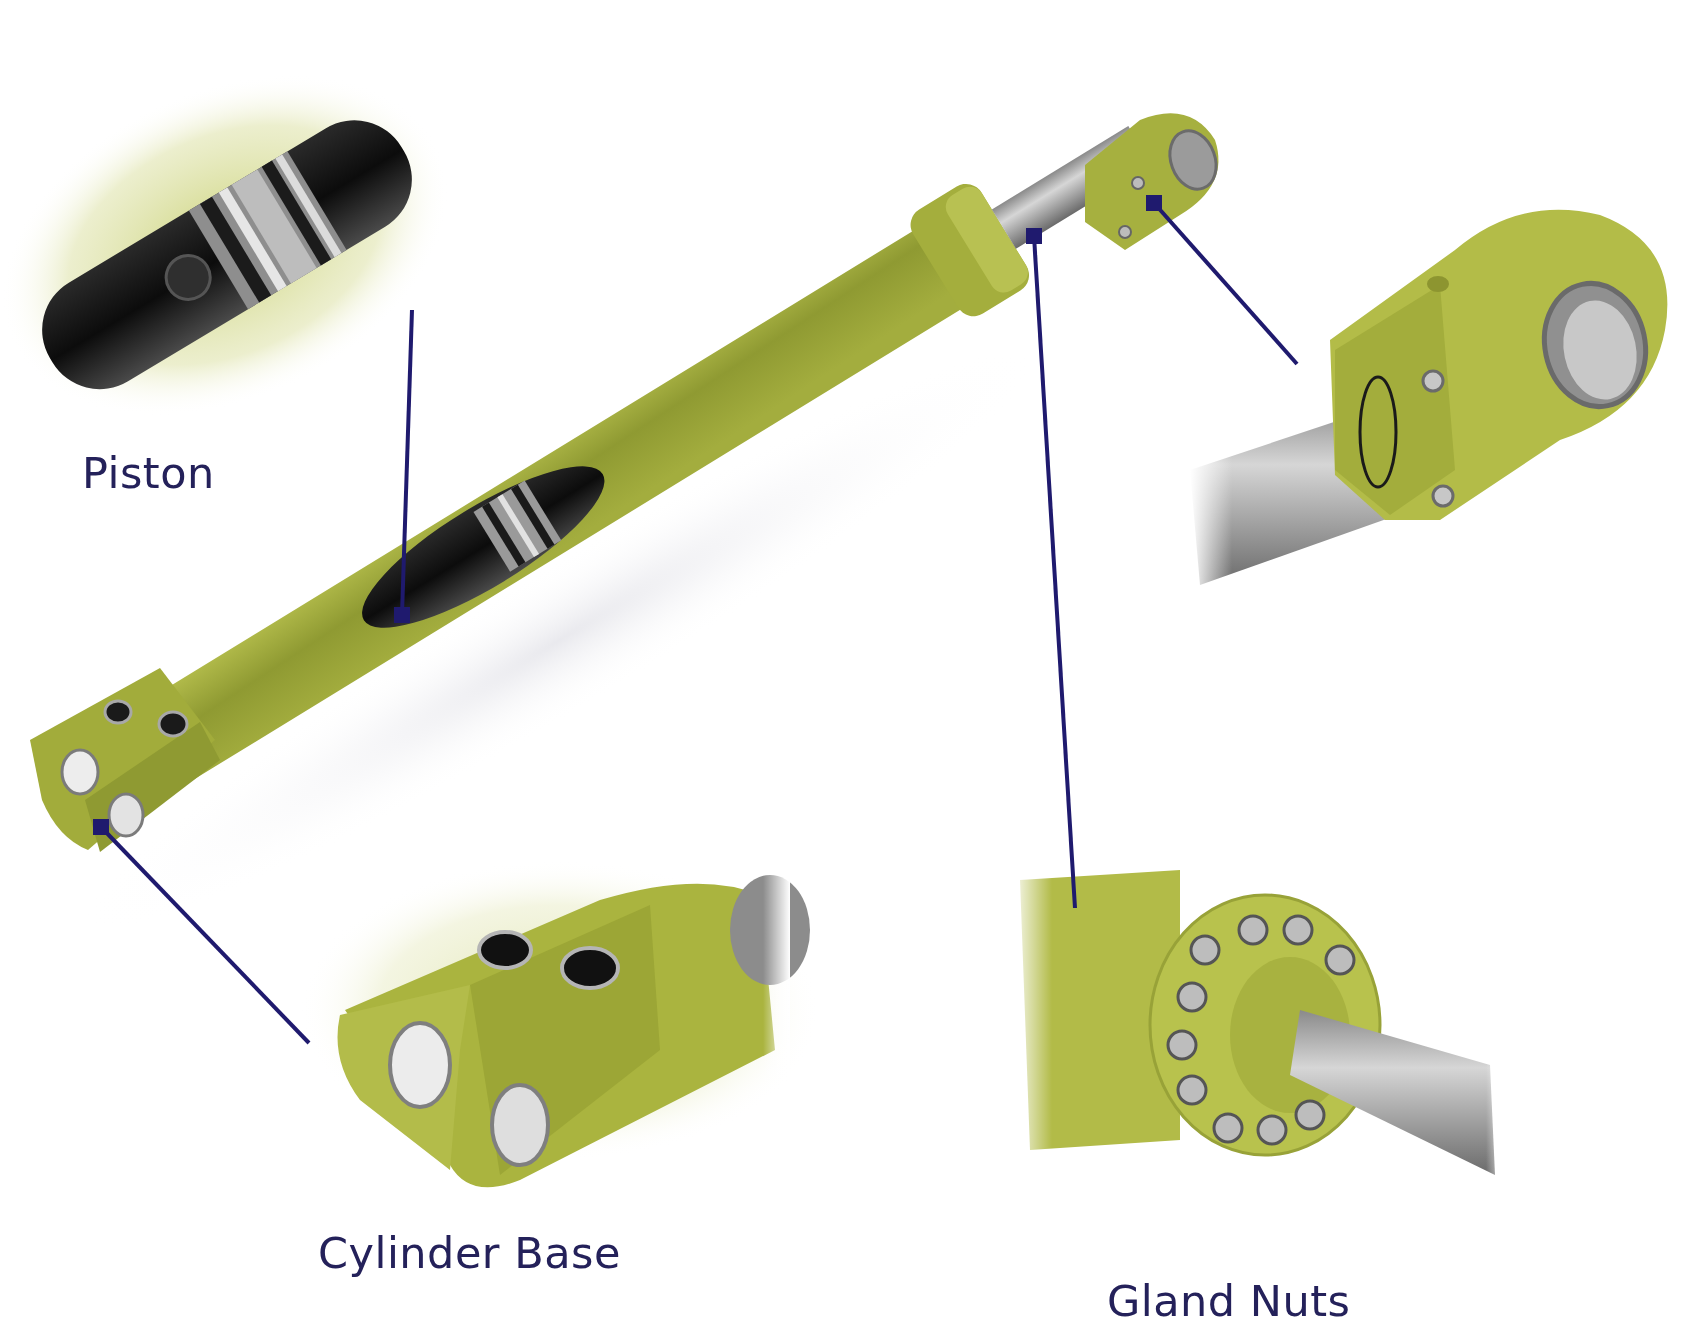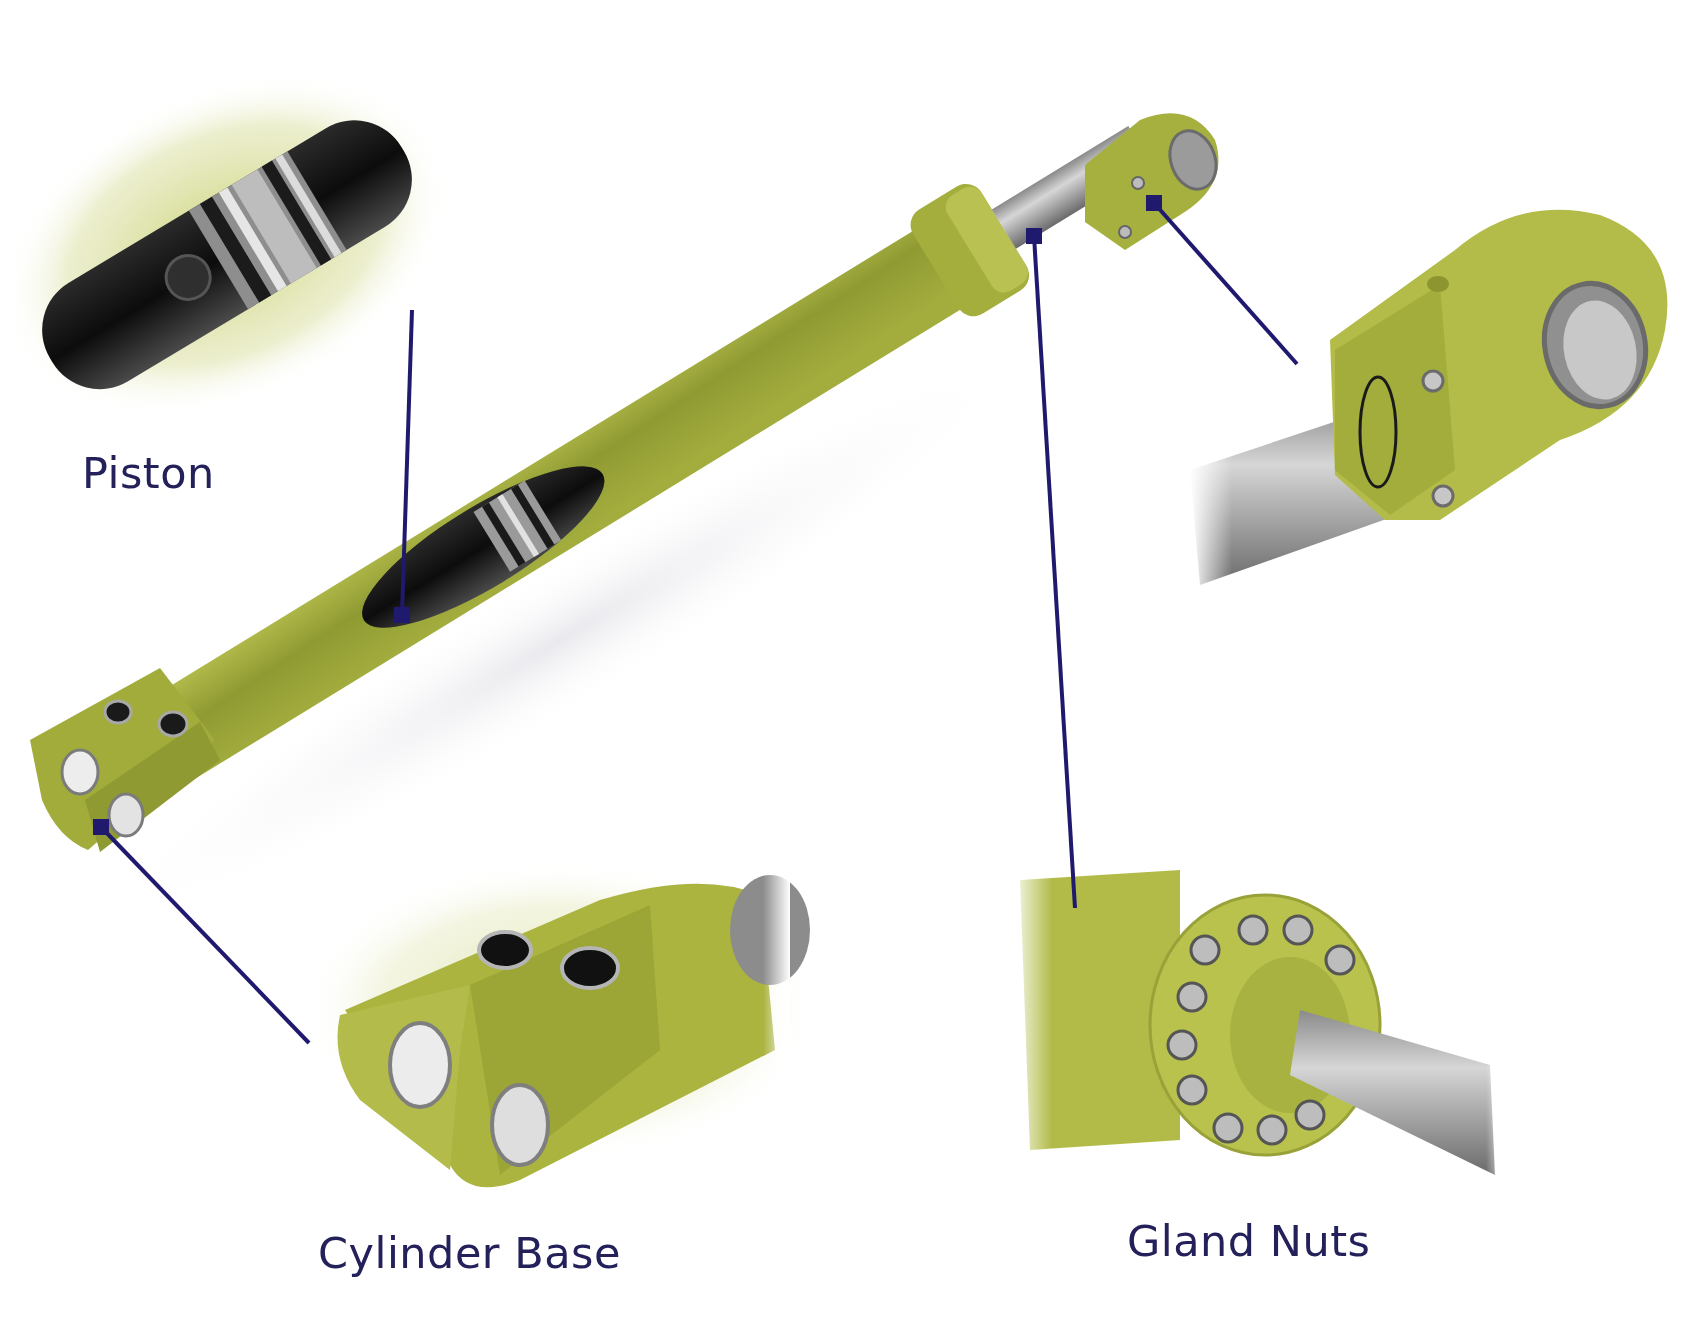--- a/index.html
+++ b/index.html
@@ -154,15 +154,15 @@
         <line x1="1154" y1="203" x2="1297" y2="364" stroke="#1f1a6e" stroke-width="4"></line>
         <rect x="1146" y="195" width="16" height="16" fill="#1f1a6e"></rect>
         <line x1="1034" y1="236" x2="1075" y2="908" stroke="#1f1a6e" stroke-width="4"></line>
         <rect x="1026" y="228" width="16" height="16" fill="#1f1a6e"></rect>
         <line x1="101" y1="827" x2="309" y2="1043" stroke="#1f1a6e" stroke-width="4"></line>
         <rect x="93" y="819" width="16" height="16" fill="#1f1a6e"></rect>
       </g>
   </svg>
 
   <div class="label" style="left:82px;top:452px;">Piston</div>
-  <div class="label" style="left:1107px;top:1220px;margin-left:20px;">Gland Nuts</div>
+  <div class="label" style="left:1107px;top:1280px;">Gland Nuts</div>
   <div class="label" style="left:318px;top:1232px;">Cylinder Base</div>
 </div>
 
 </body></html>

